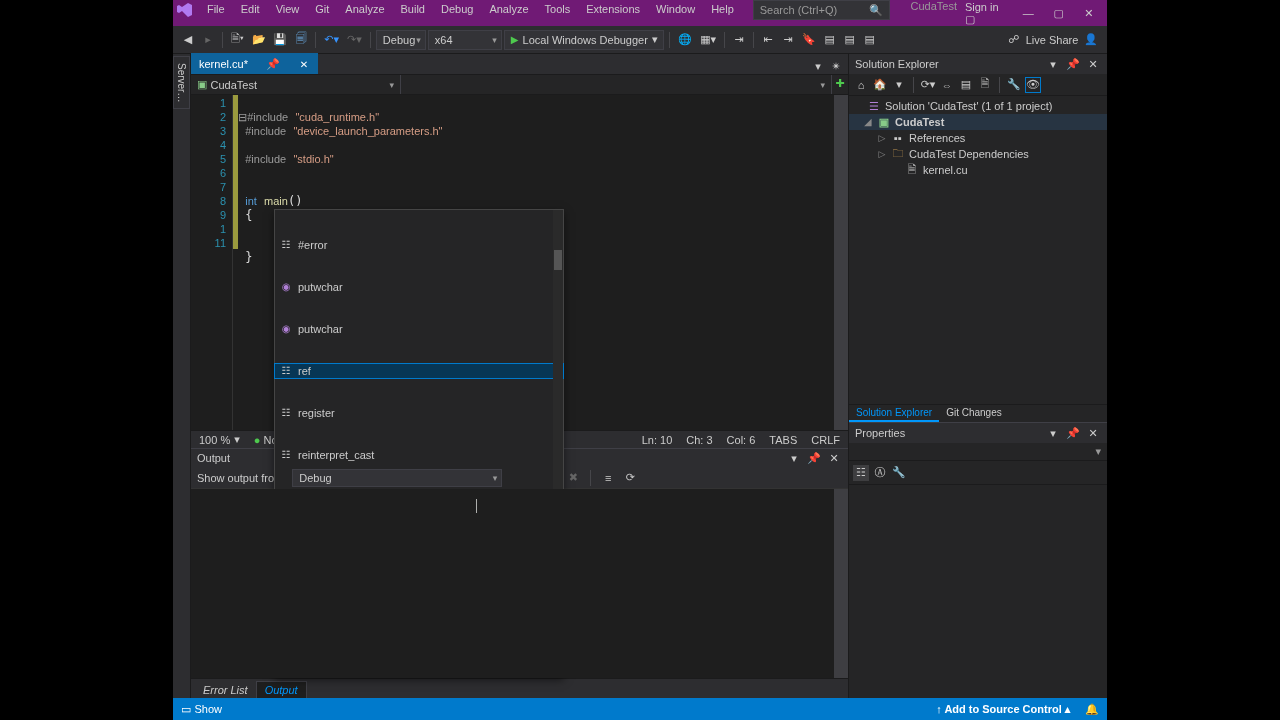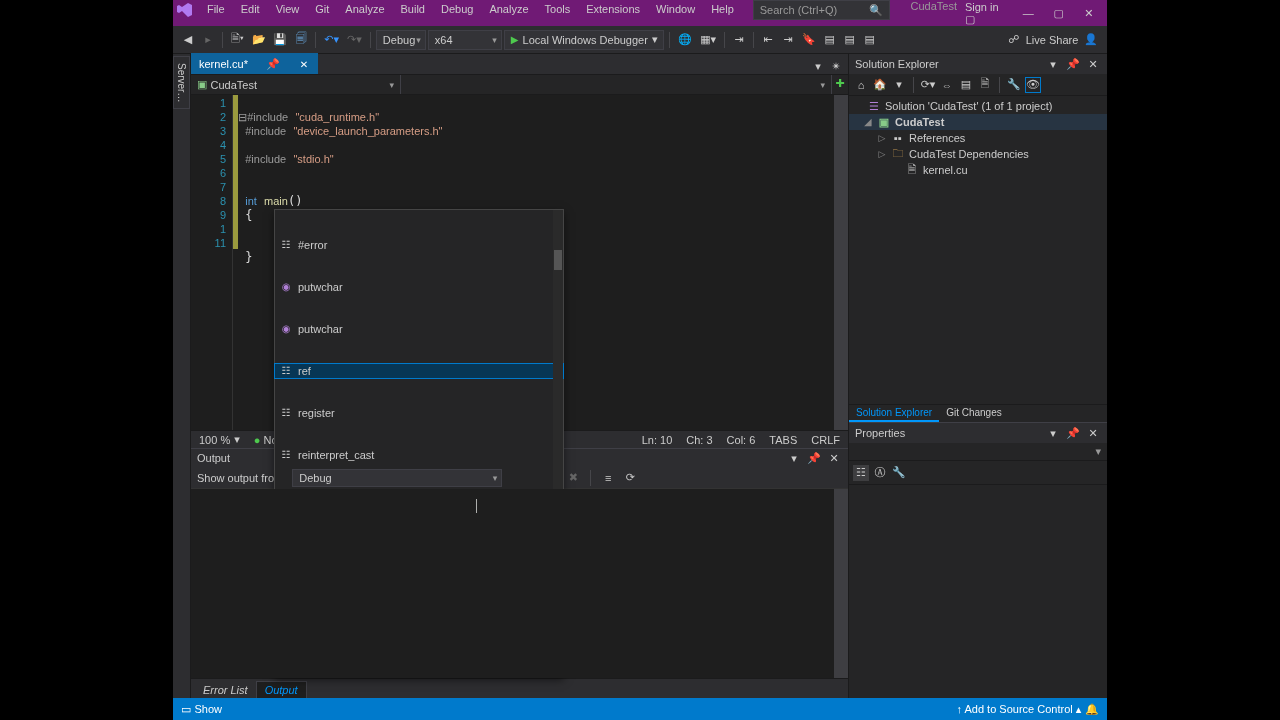--- a/index.html
+++ b/index.html
@@ -86,21 +86,21 @@
 .tnode .ic { width:14px; text-align:center; font-size:11px; }
 .tnode.sel { background:#3399ff22; }
 .tnode.bold { font-weight:bold; }
 .soltabs { height:18px; border-top:1px solid #1b1b1c; display:flex; }
 .soltabs .st { padding:2px 7px; color:#ccc; cursor:pointer; font-size:10px; }
 .soltabs .st.act { color:#0097fb; border-bottom:2px solid #0097fb; }
 .proppane { height:276px; border-top:1px solid #3f3f46; }
 .proptb { height:24px; border-bottom:1px solid #1b1b1c; display:flex; align-items:center; gap:3px; padding:0 4px; }
 
 .statusbar { height:22px; background:#007acc; display:flex; align-items:center; padding:0 8px; color:#fff; }
-.statusbar .r { margin-left:auto; display:flex; align-items:center; gap:4px; }
+.statusbar .r { margin-left:auto; display:flex; align-items:center; gap:15px;font-weight:bold; }
 .icbtn { width:16px; height:16px; display:inline-flex; align-items:center; justify-content:center; cursor:pointer; color:#ccc; font-size:11px; }
 </style>
 </head>
 <body>
 
 <div class="ide">
 
   <div class="titlebar">
     <div class="logo">
       <svg width="16" height="16" viewBox="0 0 16 16">

